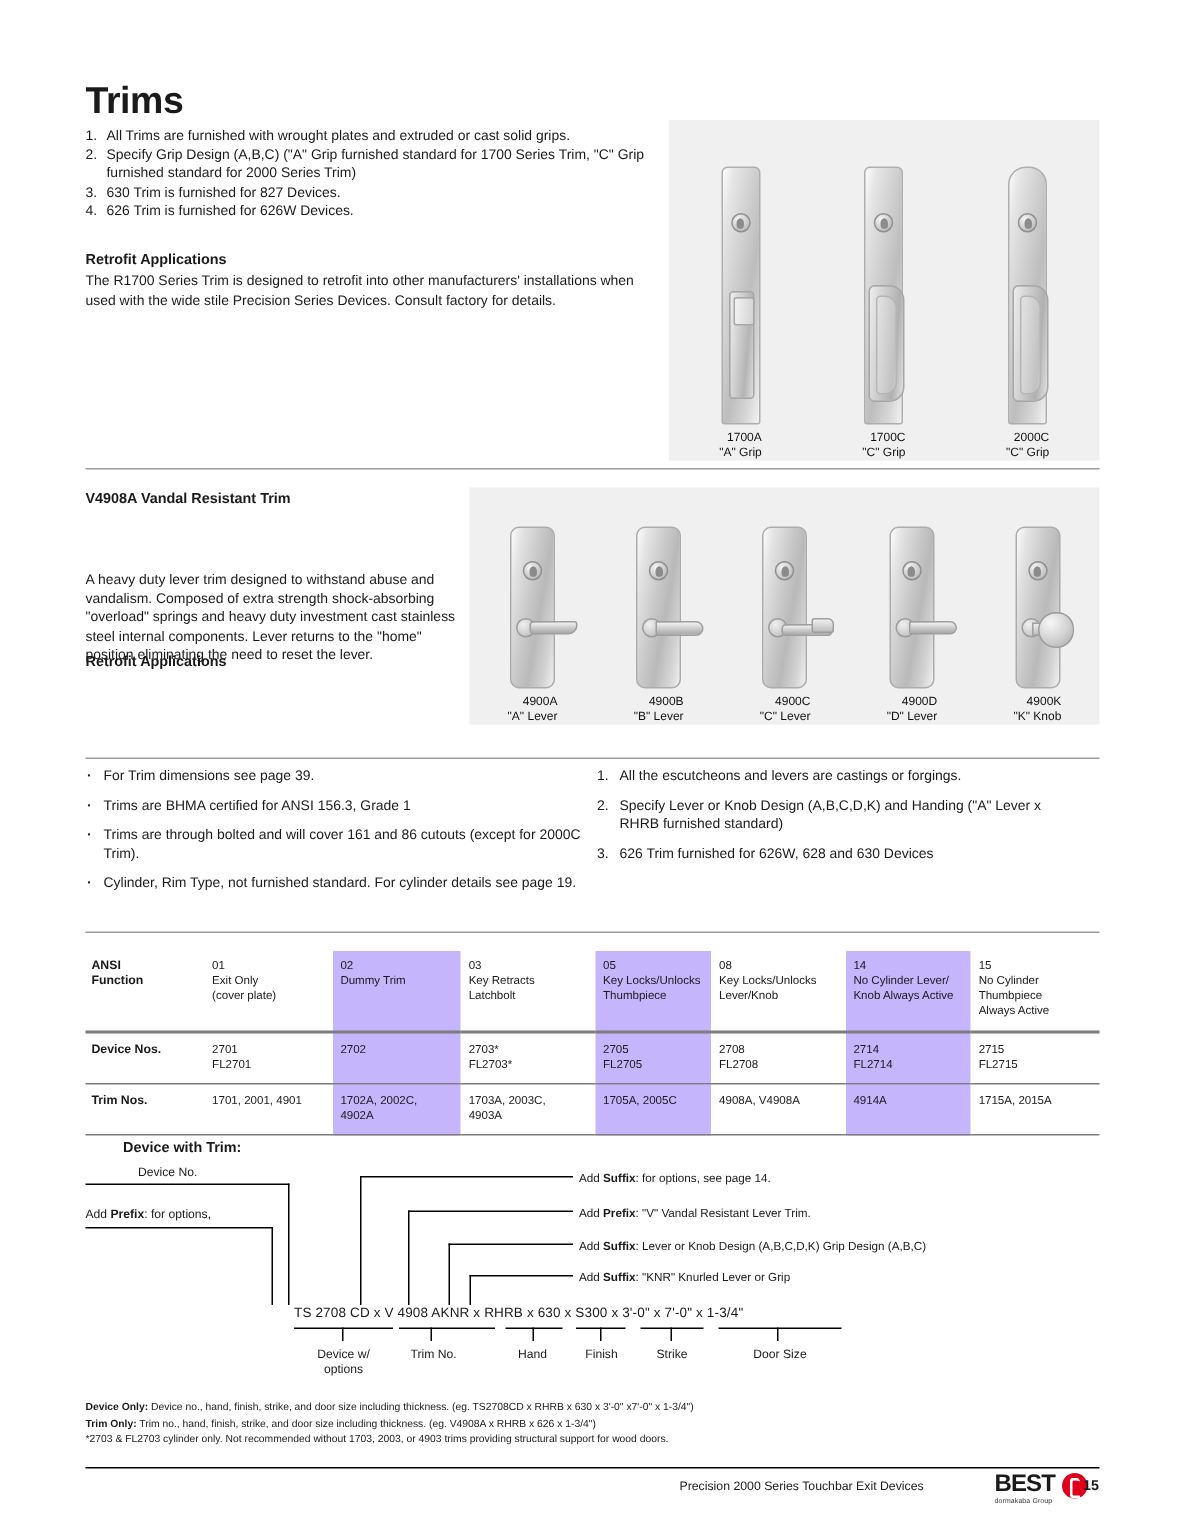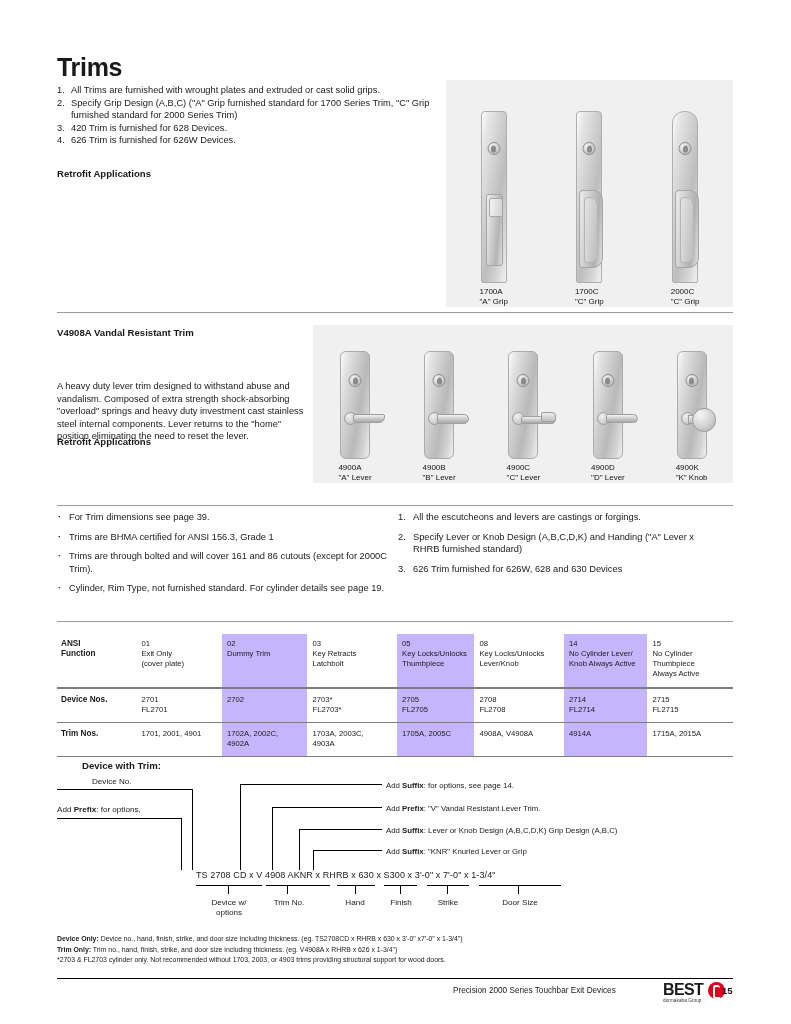--- a/index.html
+++ b/index.html
@@ -32,21 +32,21 @@
   
   .photo-strip {
     position: absolute; background: #f0f0f0;
     display: flex; align-items: flex-end; justify-content: space-around;
   }
   #strip1 { left: 446px; top: 80px; width: 287px; height: 227px; }
   #strip2 { left: 313px; top: 325px; width: 420px; height: 158px; }
 
   .prod { display: flex; flex-direction: column; align-items: center; }
   .prod-art { position: relative; }
-  .caption { font-size: 8px; line-height: 10px; text-align: left; width: 100%;
+  .caption { font-size: 8px; line-height: 10px; text-align: right; width: 100%;
              margin-top: 4px; color: #111; }
 
   
   .plate-tall {
     width: 26px; height: 172px; border-radius: 4px 4px 2px 2px;
     background: linear-gradient(100deg,#fdfdfd 0%,#e6e6e6 14%,#cfcfcf 40%,
                 #bdbdbd 60%,#d6d6d6 82%,#f2f2f2 100%);
     border: 1px solid #aeaeae; position: relative;
   }
   .plate-tall.pointed { border-radius: 12px 12px 2px 2px; }
@@ -231,29 +231,30 @@
     <div class="li">
       <span class="n">1.</span>
       <span class="t">All Trims are furnished with wrought plates and extruded or cast solid grips.</span>
     </div>
     <div class="li">
       <span class="n">2.</span>
       <span class="t">Specify Grip Design (A,B,C) ("A" Grip furnished standard for 1700 Series Trim, "C" Grip furnished standard for 2000 Series Trim)</span>
     </div>
     <div class="li">
       <span class="n">3.</span>
-      <span class="t">420 Trim is furnished for 628 Devices.</span>
+      <span class="t">630 Trim is furnished for 827 Devices.</span>
     </div>
     <div class="li">
       <span class="n">4.</span>
       <span class="t">626 Trim is furnished for 626W Devices.</span>
     </div>
   </div>
 
   <div class="sub-head" id="retrofit1-head">Retrofit Applications</div>
+  <div class="body-text" id="retrofit1-body">The R1700 Series Trim is designed to retrofit into other manufacturers' installations when used with the wide stile Precision Series Devices. Consult factory for details.</div>
 
   <div class="photo-strip" id="strip1">
     <div class="prod">
       <div class="prod-art">
         <div class="plate-tall">
           <div class="cyl" style="top:30px"></div>
           <div class="grip-a"></div>
         </div>
       </div>
       <div class="caption">

